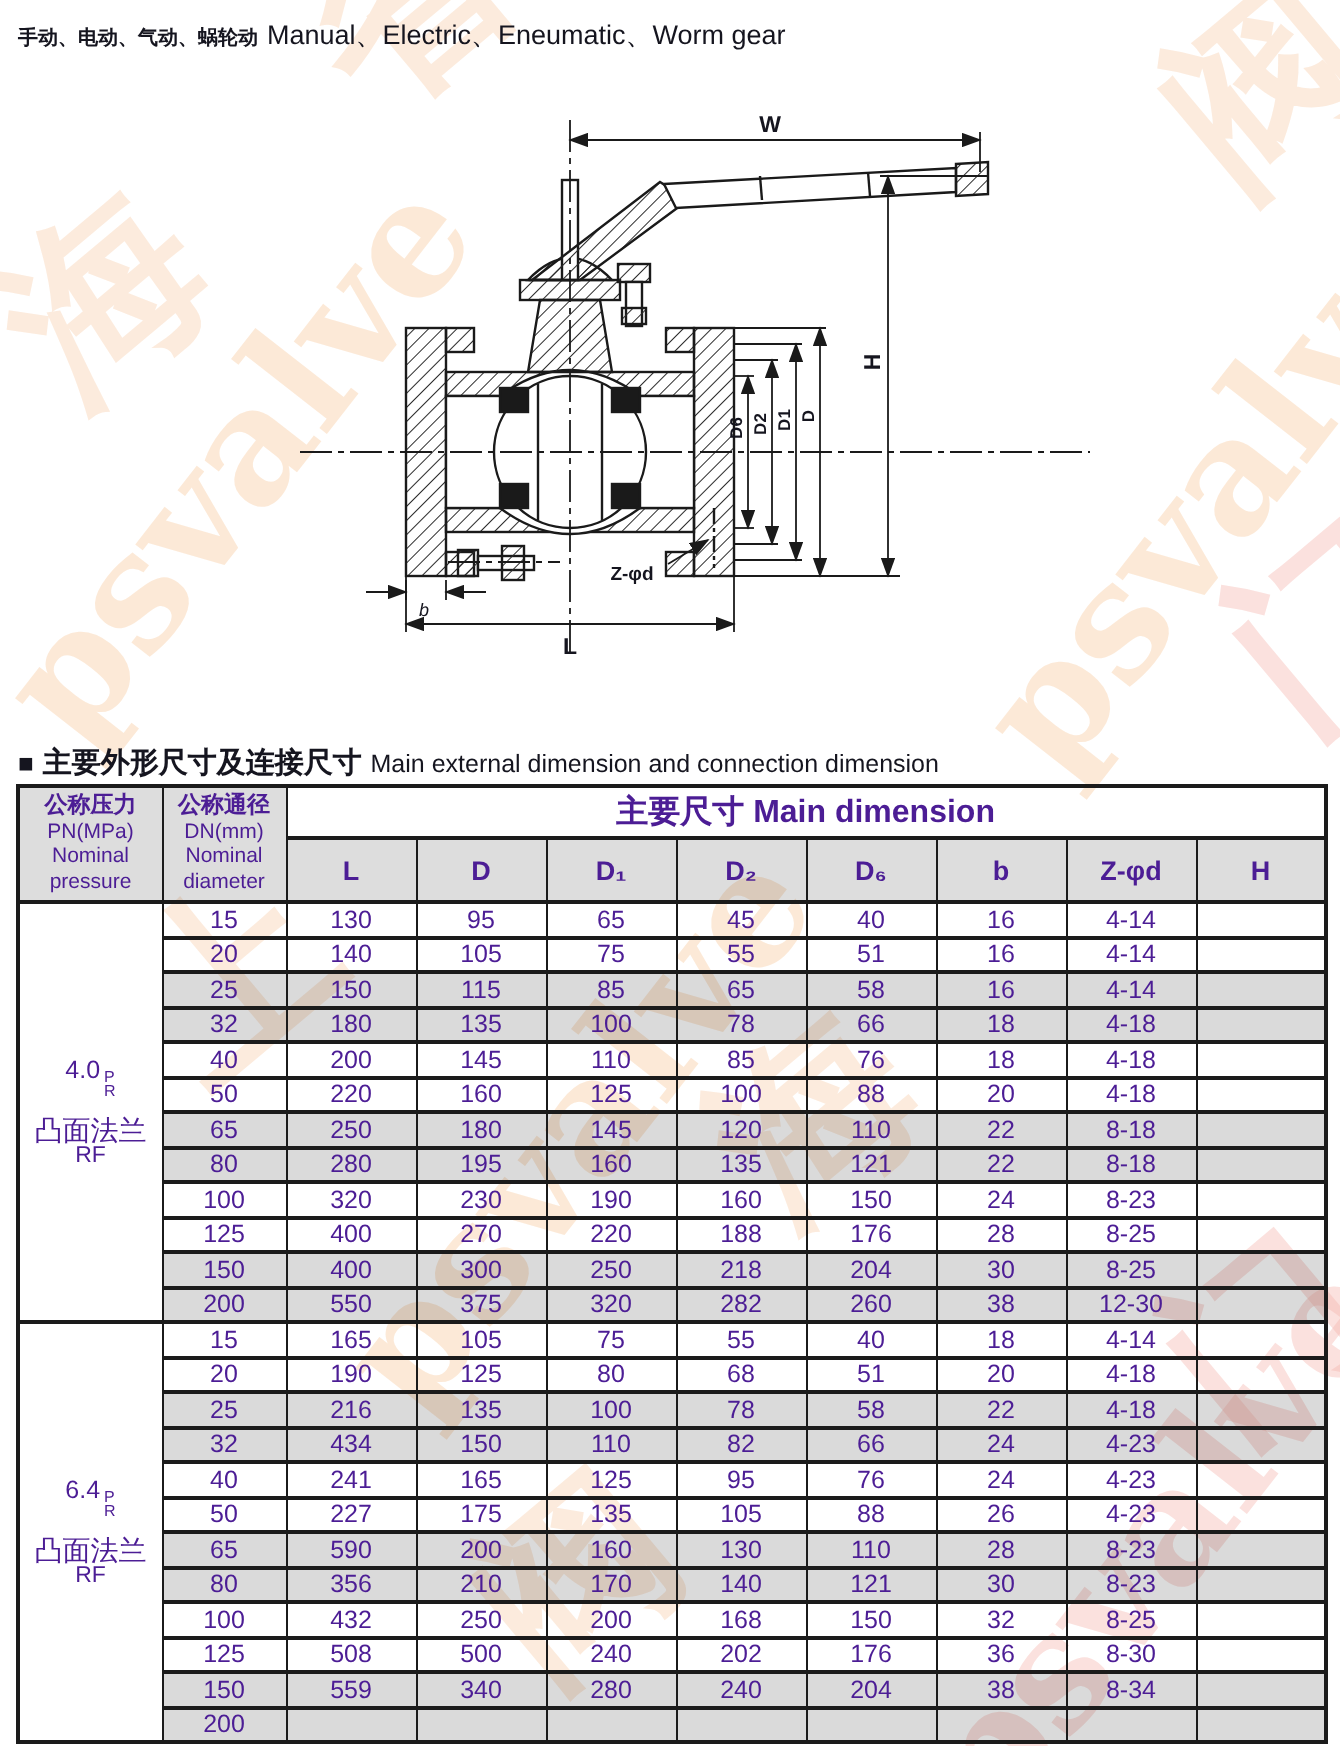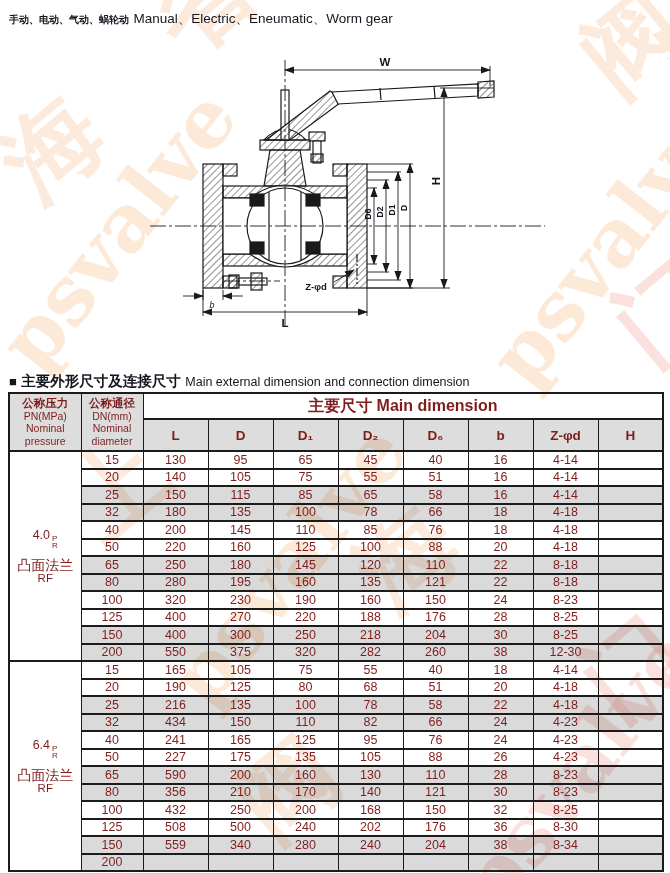--- a/index.html
+++ b/index.html
@@ -22,21 +22,21 @@
          font-weight:normal;vertical-align:-2px;margin-left:2px;text-align:left;}
   
   .drawing{position:absolute;left:0;top:46px;width:670px;height:310px;}
   
   .sec-title{position:absolute;left:9px;top:372px;}
   .sec-title .marker{font-size:13px;}
   .sec-title .cn{font-size:14.5px;font-weight:bold;}
   .sec-title .en{font-size:12.5px;}
   
   table.dim{position:absolute;left:8px;top:392px;width:654px;border-collapse:collapse;
-            table-layout:fixed;color:#7f1d1d;padding-left:42px;}
+            table-layout:fixed;color:#4c1d95;padding-left:42px;}
   table.dim{border:2px solid #1b1b1b;}
   table.dim th,table.dim td{border:1px solid #1b1b1b;border-top-width:2px;
             border-bottom-width:2px;text-align:center;vertical-align:middle;padding:0;}
   .group-h{height:24px;font-size:16px;font-weight:bold;background:transparent;margin-top:34px;}
   .dim-h{height:30px;font-size:13.5px;font-weight:bold;background:rgba(25,25,25,0.15);}
   .side-h{background:rgba(25,25,25,0.15);font-size:11.5px;font-weight:bold;line-height:12.5px;}
   .side-h .sub{font-size:10.5px;font-weight:normal;}
   table.dim tbody td{height:15.5px;font-size:12.5px;}
   tr.shaded td{background:rgba(22,22,22,0.155);}
   td.pcell{background:transparent;}

